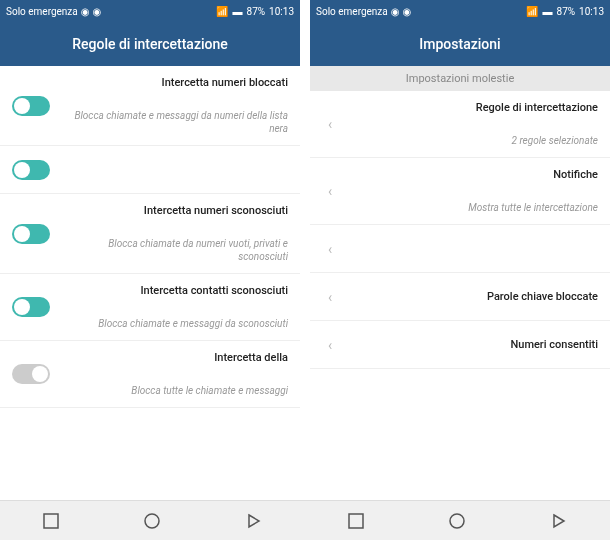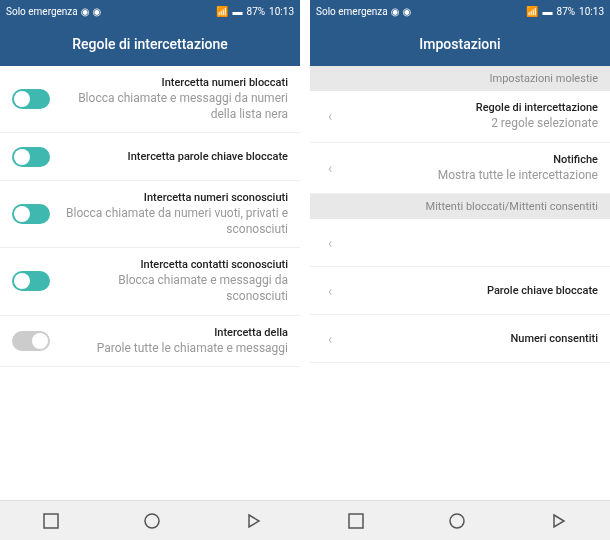--- a/index.html
+++ b/index.html
@@ -51,44 +51,45 @@
     .content {
       flex: 1;
       overflow-y: auto;
       background: #fff;
     }
     .section-header {
       background: #e8e8e8;
       color: #888;
       font-size: 11px;
       padding: 6px 12px;
-      text-align: right;
+      text-align: center;
     }
     .row {
       display: flex;
       align-items: center;
       padding: 10px 12px;
       border-bottom: 1px solid #eee;
       gap: 10px;
       min-height: 48px;
     }
     .row-texts {
       flex: 1;
       text-align: right;
     }
     .row-title {
       font-size: 11px;
       color: #222;
       font-weight: 500;
     }
     .row-subtitle {
-      font-size: 12px;
+      font-size: 10px;
       color: #999;
-      margin-top: 2px;
+      margin-top: 20px;
       line-height: 1.3;
+      font-style: italic;
     }
     .chevron {
       color: #bbb;
       font-size: 14px;
       width: 16px;
       text-align: center;
     }
     .toggle {
       width: 38px;
       height: 20px;
@@ -166,21 +167,20 @@
         <div class="row-texts">
           <div class="row-title">Intercetta numeri bloccati</div>
           <div class="row-subtitle">Blocca chiamate e messaggi da numeri della lista nera</div>
         </div>
       </div>
       <div class="row">
         <div class="toggle on">
             <div class="toggle-knob"></div>
           </div>
         <div class="row-texts">
-          <div class="row-title">Intercetta parole chiave bloccate</div>
         </div>
       </div>
       <div class="row">
         <div class="toggle on">
             <div class="toggle-knob"></div>
           </div>
         <div class="row-texts">
           <div class="row-title">Intercetta numeri sconosciuti</div>
           <div class="row-subtitle">Blocca chiamate da numeri vuoti, privati e sconosciuti</div>
         </div>
@@ -193,21 +193,21 @@
           <div class="row-title">Intercetta contatti sconosciuti</div>
           <div class="row-subtitle">Blocca chiamate e messaggi da sconosciuti</div>
         </div>
       </div>
       <div class="row">
         <div class="toggle off">
             <div class="toggle-knob"></div>
           </div>
         <div class="row-texts">
           <div class="row-title">Intercetta della</div>
-          <div class="row-subtitle">Parole tutte le chiamate e messaggi</div>
+          <div class="row-subtitle">Blocca tutte le chiamate e messaggi</div>
         </div>
       </div>
     </div>
   </div>
 
   <div class="phone">
     <div class="status-bar">
       <div class="status-left">
         <span>10:13</span>
         <span>87%</span>
@@ -232,21 +232,20 @@
           <div class="row-subtitle">2 regole selezionate</div>
         </div>
       </div>
       <div class="row">
         <div class="chevron">‹</div>
         <div class="row-texts">
           <div class="row-title">Notifiche</div>
           <div class="row-subtitle">Mostra tutte le intercettazione</div>
         </div>
       </div>
-      <div class="section-header">Mittenti bloccati/Mittenti consentiti</div>
       <div class="row">
         <div class="chevron">‹</div>
       </div>
       <div class="row">
         <div class="chevron">‹</div>
         <div class="row-texts">
           <div class="row-title">Parole chiave bloccate</div>
         </div>
       </div>
       <div class="row">

